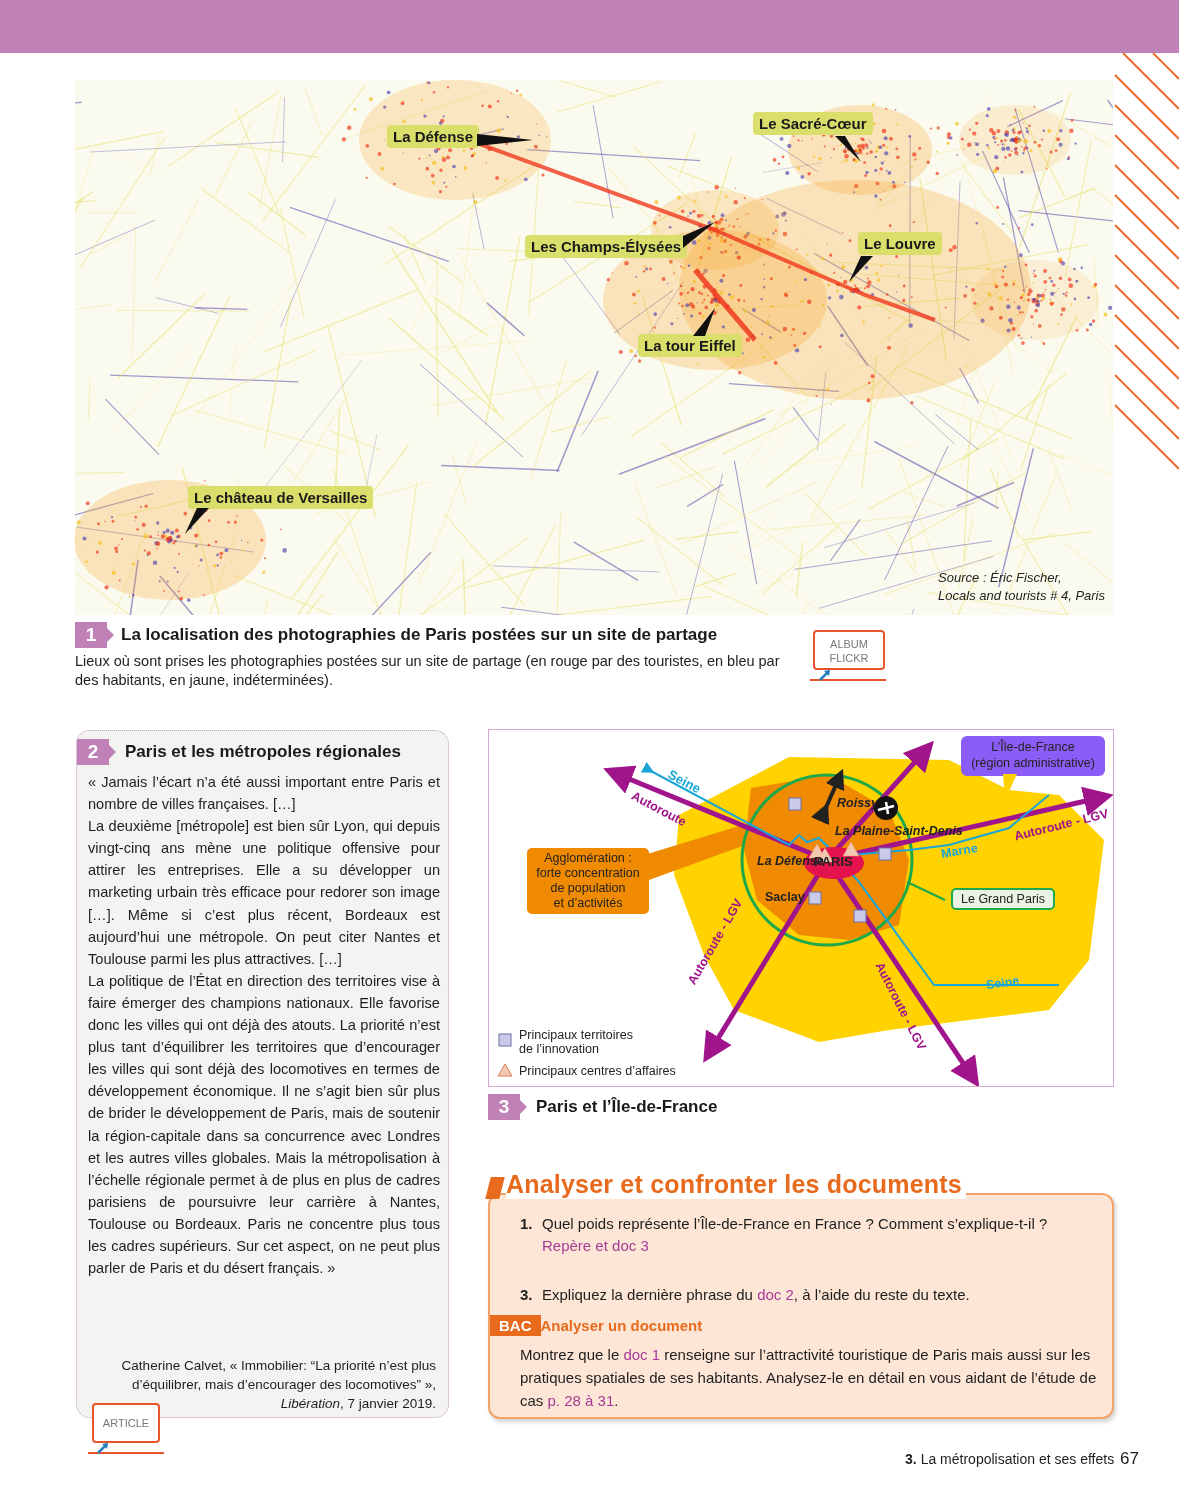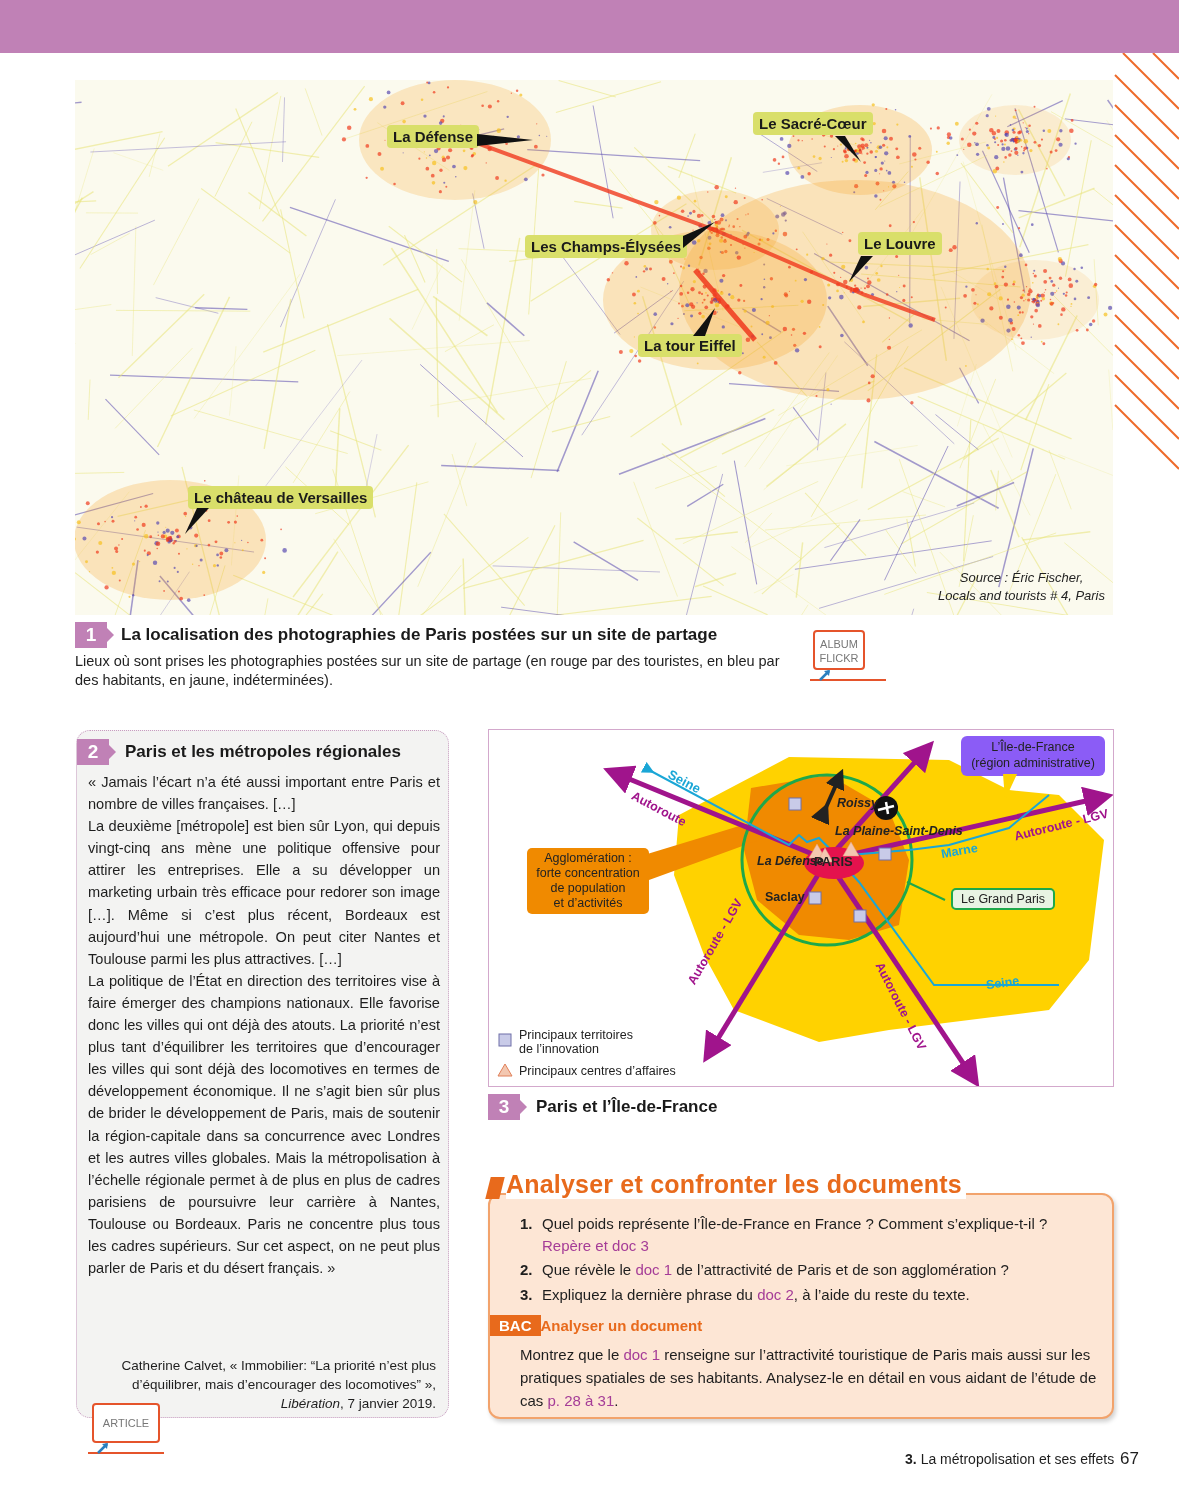--- a/index.html
+++ b/index.html
@@ -6,21 +6,21 @@
   html, body { width: 1179px; height: 1500px; background: #ffffff; overflow: hidden; }
   body { position: relative; font-family: "Liberation Sans", "DejaVu Sans", sans-serif; color: #222; }
 
   .top-band { position: absolute; left: 0; top: 0; width: 1179px; height: 53px; background: #c081b6; }
   .stripes { position: absolute; right: 0; top: 53px; width: 66px; height: 420px; }
 
   
   .map { position: absolute; left: 75px; top: 80px; width: 1038px; height: 535px; background: #fbfaee; overflow: hidden; }
   .map svg { position: absolute; left: 0; top: 0; }
   .map-label { position: absolute; background: #d9df6a; color: #1a1a1a; font-size: 15px; font-weight: bold; padding: 3px 6px; border-radius: 4px; white-space: nowrap; }
-  .map-source { position: absolute; right: 8px; bottom: 10px; text-align: center; font-style: italic; font-size: 13px; color: #222; line-height: 18px; }
+  .map-source { position: absolute; right: 8px; bottom: 10px; text-align: left; font-style: italic; font-size: 13px; color: #222; line-height: 18px; }
 
   .doc-num { display: inline-block; position: relative; width: 32px; height: 26px; background: #c081b6; color: #fff; font-weight: bold; font-size: 19px; text-align: center; line-height: 26px; }
   .doc-num::after { content: ""; position: absolute; right: -7px; top: 6px; border-left: 7px solid #c081b6; border-top: 7px solid transparent; border-bottom: 7px solid transparent; }
 
   .doc1-caption { position: absolute; left: 75px; top: 622px; width: 720px; }
   .doc1-title-row { display: flex; align-items: center; gap: 14px; }
   .doc1-title { font-weight: bold; font-size: 17px; color: #1a1a1a; }
   .doc1-desc { font-size: 14.5px; line-height: 19px; margin-top: 4px; color: #222; }
 
   .res-btn { position: absolute; border: 2px solid #e5542b; border-radius: 4px; background: #fff; color: #777; font-size: 11px; text-align: center; line-height: 14px; font-family: "Liberation Sans Narrow", "Liberation Sans", sans-serif; cursor: pointer; }
@@ -1356,21 +1356,21 @@
 </div>
 
 <div class="doc1-caption">
   <div class="doc1-title-row">
     <span class="doc-num">1</span>
     <span class="doc1-title">La localisation des photographies de Paris postées sur un site de partage</span>
   </div>
   <div class="doc1-desc">Lieux où sont prises les photographies postées sur un site de partage (en rouge par des touristes, en bleu par des habitants, en jaune, indéterminées).</div>
 </div>
 
-<div class="res-btn" style="left:813px;top:630px;width:52px;height:40px;padding-top:5px;">
+<div class="res-btn" style="left:813px;top:630px;width:72px;height:40px;padding-top:5px;">
   <div>ALBUM</div>
   <div>FLICKR</div>
 </div>
 <div class="res-underline" style="left:810px;top:679px;width:76px;"></div>
 <svg class="res-arrow" style="left:818px;top:668px" viewBox="0 0 14 14">
     <line x1="2" y1="12" x2="11" y2="3" stroke="#2a7fbf" stroke-width="2.5"></line>
     <polygon points="12,2 6,3 11,8" fill="#2a7fbf"></polygon>
   </svg>
 
 <div class="doc2">
@@ -1494,23 +1494,20 @@
 <div class="doc3-caption">
   <span class="doc-num">3</span>
   <span class="doc3-title">Paris et l’Île-de-France</span>
 </div>
 
 <div class="an-box">
   <div class="an-q" style="top:18px;">
     <span class="num">1.</span><span>Quel poids représente l’Île-de-France en France ? Comment s’explique-t-il ?</span><br>
     <span style="display:inline-block;width:22px;"></span><span class="ref">Repère et doc 3</span>
   </div>
-  <div class="an-q" style="top:64px;">
-    <span class="num">2.</span><span>Que révèle le </span><span class="ref">doc 1</span><span> de l’attractivité de Paris et de son agglomération ?</span>
-  </div>
   <div class="an-q" style="top:89px;">
     <span class="num">3.</span><span>Expliquez la dernière phrase du </span><span class="ref">doc 2</span><span>, à l’aide du reste du texte.</span>
   </div>
   <div class="bac-row">
     <span class="bac-tag">BAC</span>
     <span class="bac-label">Analyser un document</span>
   </div>
   <div class="bac-text">
     <span>Montrez que le </span><span class="ref">doc 1</span><span> renseigne sur l’attractivité touristique de Paris mais aussi sur les pratiques spatiales de ses habitants. Analysez-le en détail en vous aidant de l’étude de cas </span><span class="ref">p. 28 à 31</span><span>.</span>
   </div>

